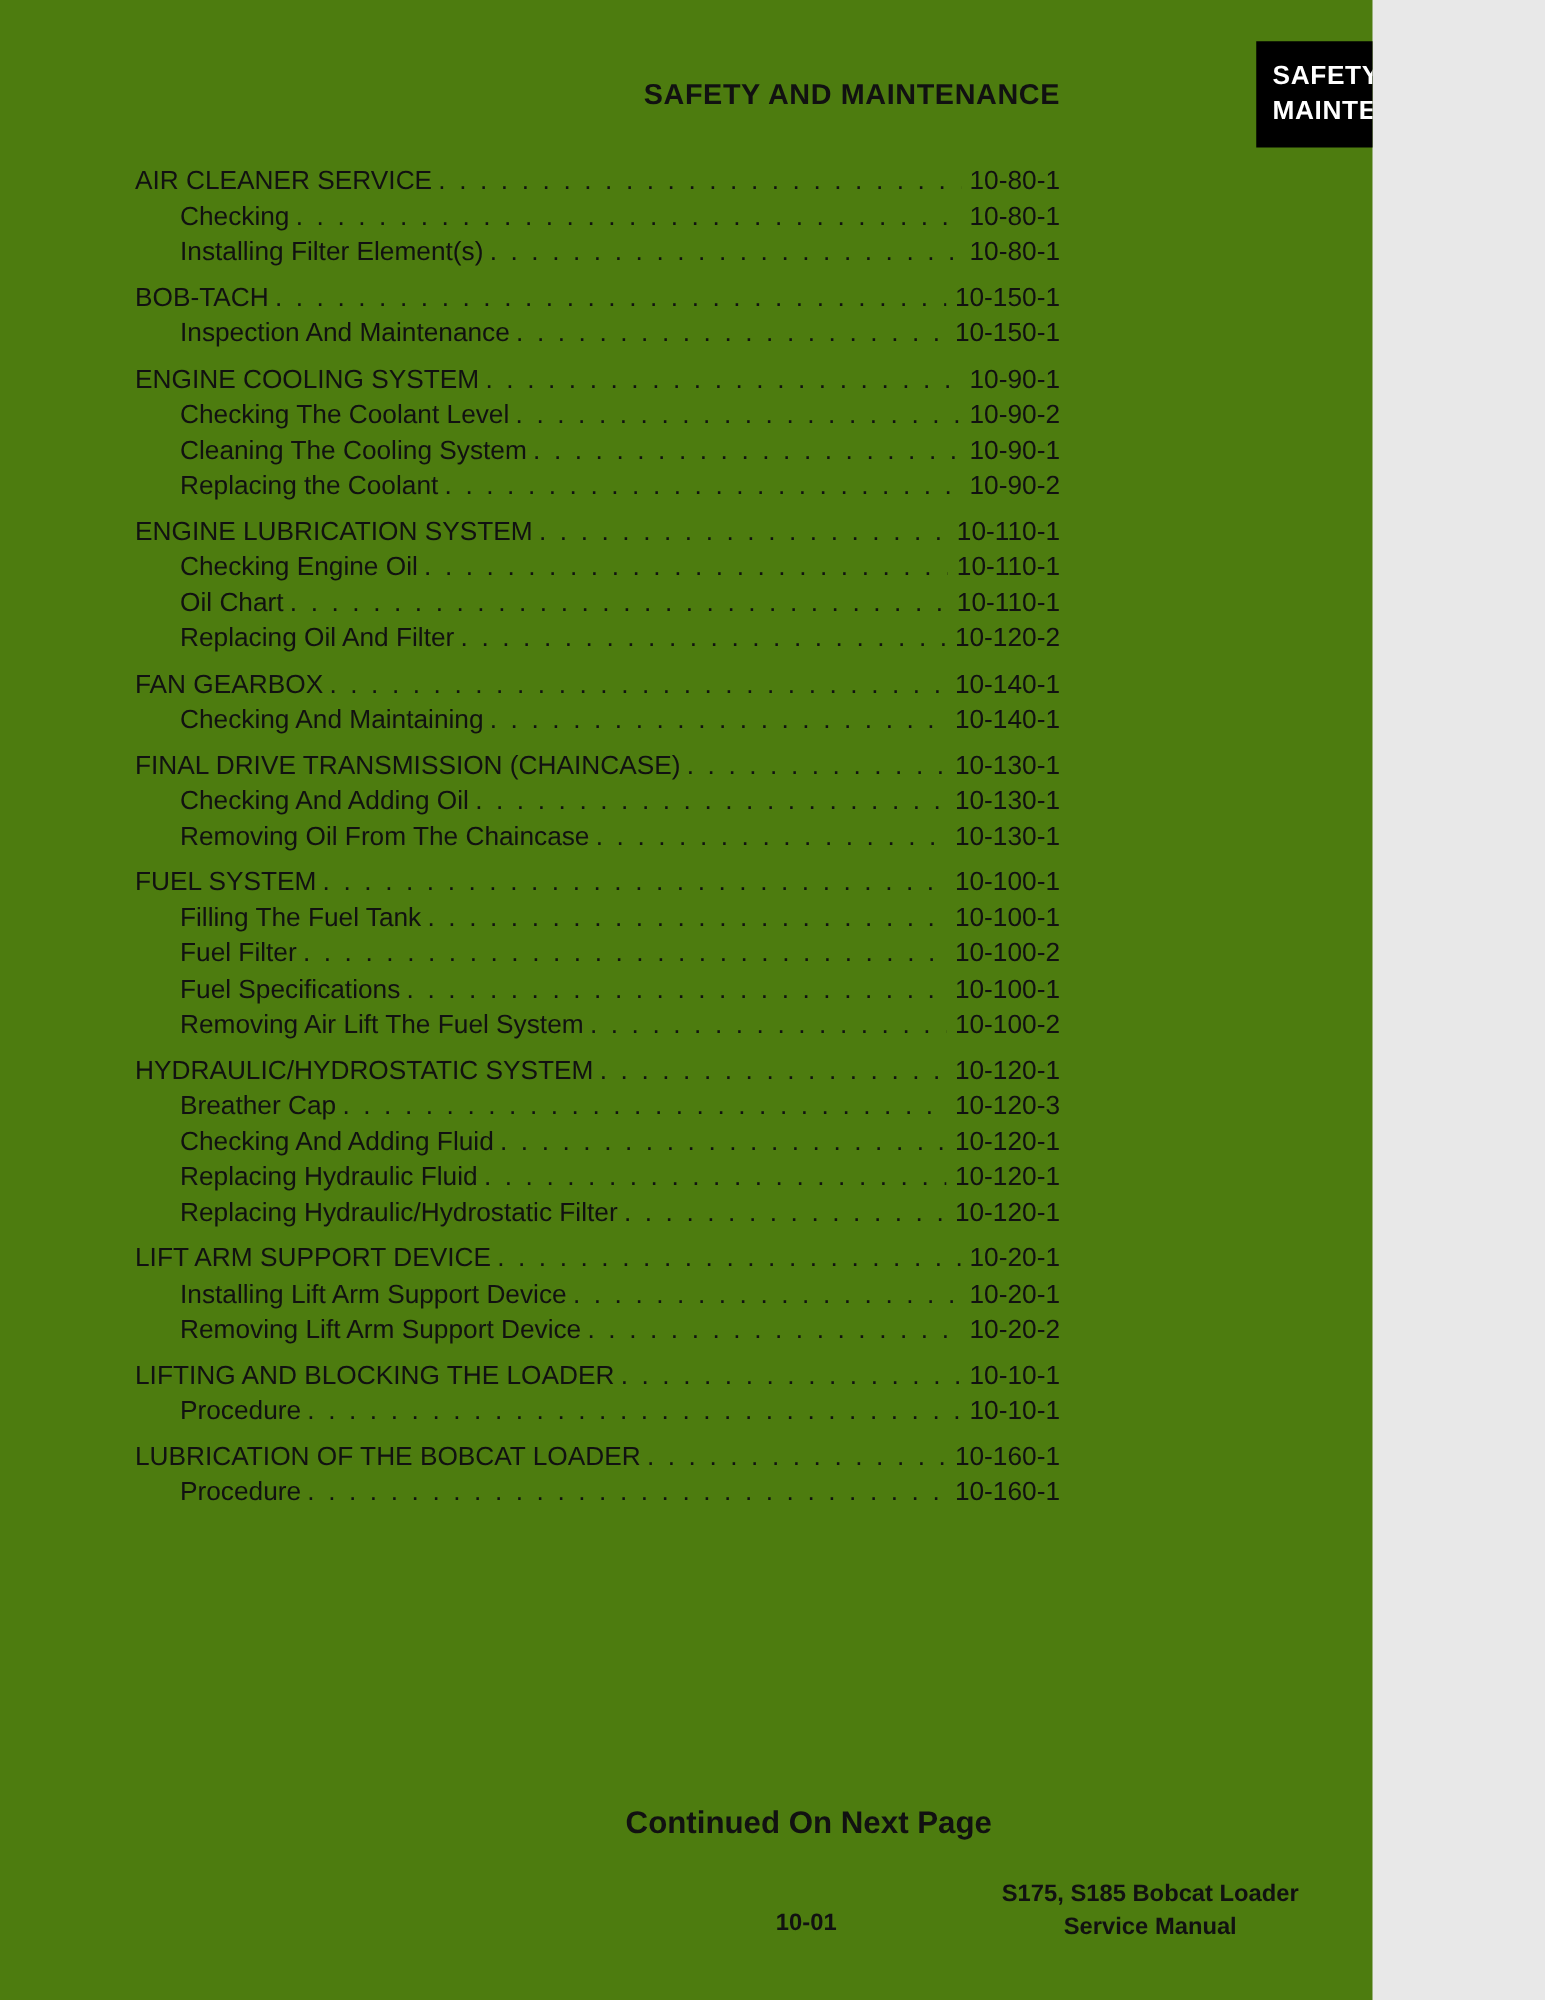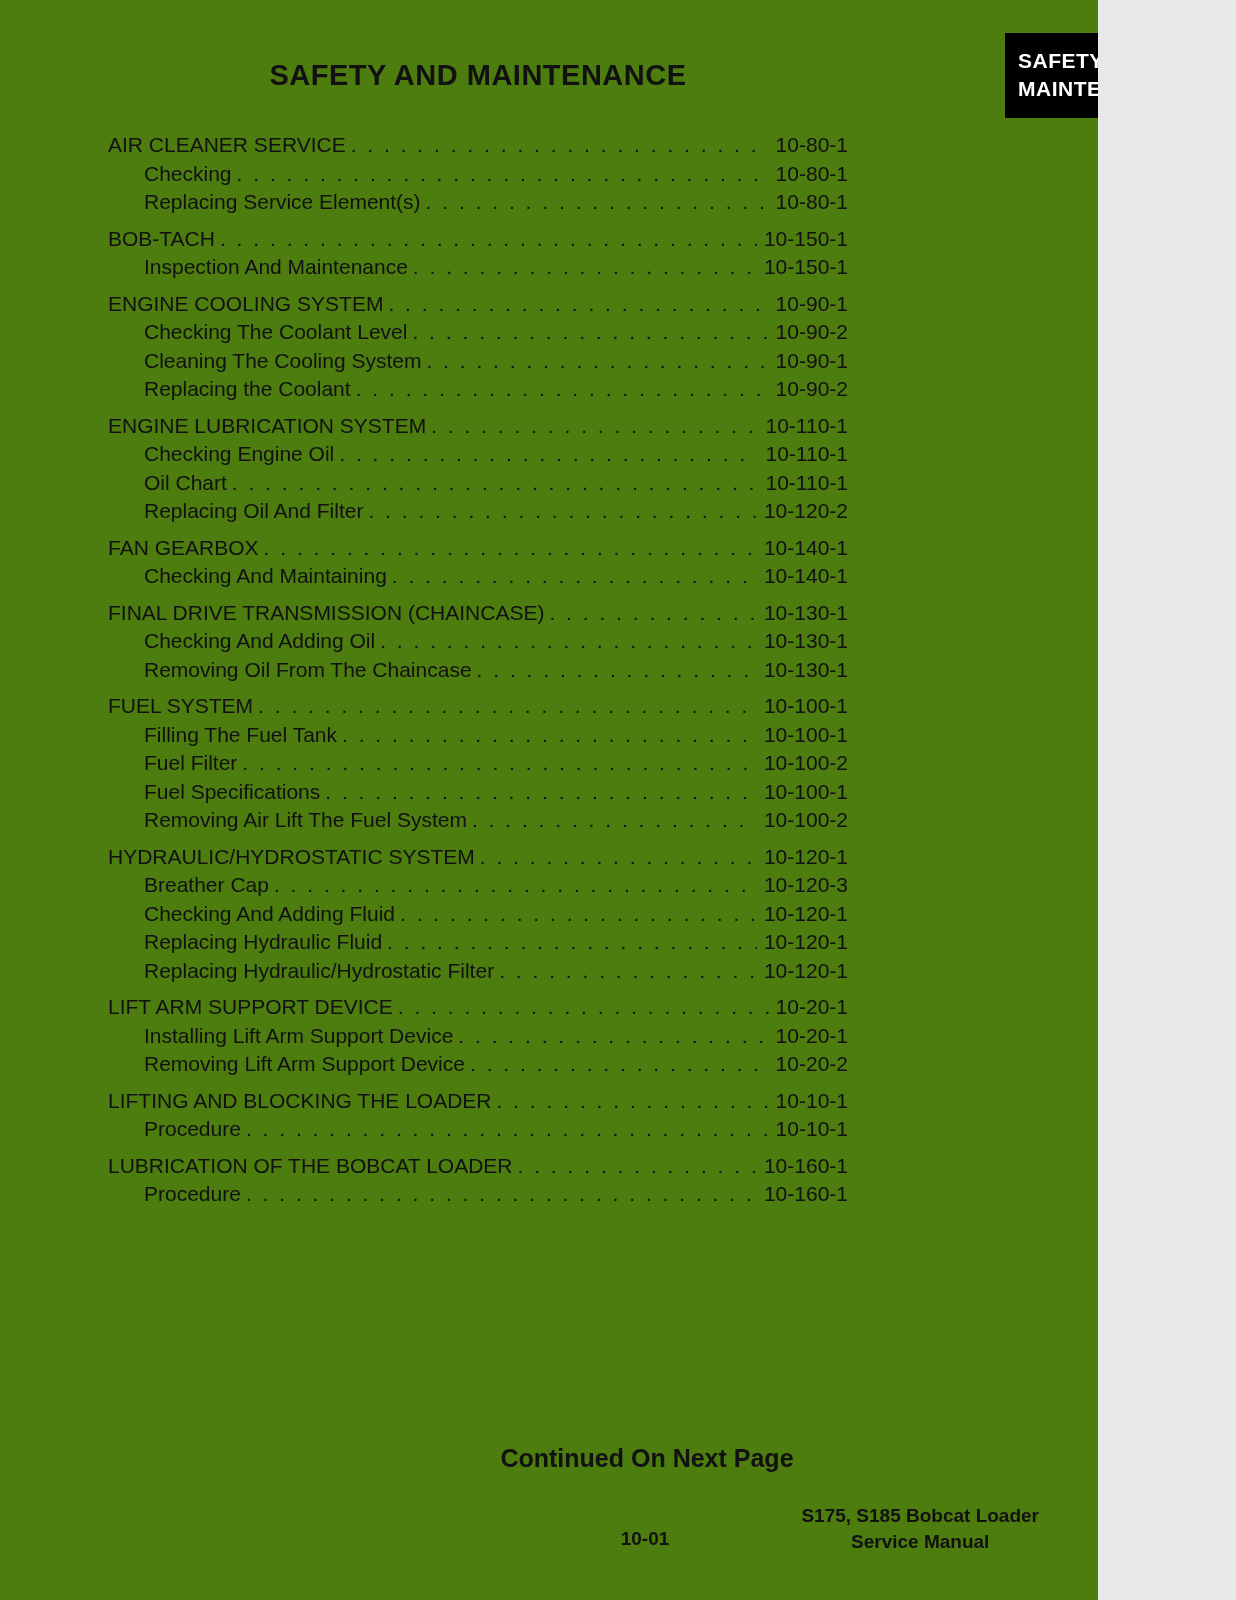--- a/index.html
+++ b/index.html
@@ -28,23 +28,23 @@
   }
   
   .content {
     position: absolute;
     left: 108px;
     top: 62px;
     width: 740px;
   }
   .title {
     margin: 0;
-    font-size: 29px;
-    font-weight: bold;
-    text-align: center;
+    font-size: 23px;
+    font-weight: bold;
+    text-align: right;
     letter-spacing: 0.5px;
     line-height: 26px;
   }
   .toc { margin-top: 43px; }
   .toc-section { margin-top: 8px; }
   .toc-section:first-child { margin-top: 0; }
   .toc-row {
     display: flex;
     font-size: 21px;
     line-height: 28.5px;
@@ -109,21 +109,21 @@
             <span class="toc-label">AIR CLEANER SERVICE</span>
             <span class="dots"></span>
             <span class="toc-page">10-80-1</span>
           </div>
           <div class="toc-row sub">
             <span class="toc-label">Checking</span>
             <span class="dots"></span>
             <span class="toc-page">10-80-1</span>
           </div>
           <div class="toc-row sub">
-            <span class="toc-label">Replacing Service Element(s)</span>
+            <span class="toc-label">Installing Filter Element(s)</span>
             <span class="dots"></span>
             <span class="toc-page">10-80-1</span>
           </div>
         </div>
         <div class="toc-section">
           <div class="toc-row">
             <span class="toc-label">BOB-TACH</span>
             <span class="dots"></span>
             <span class="toc-page">10-150-1</span>
           </div>

